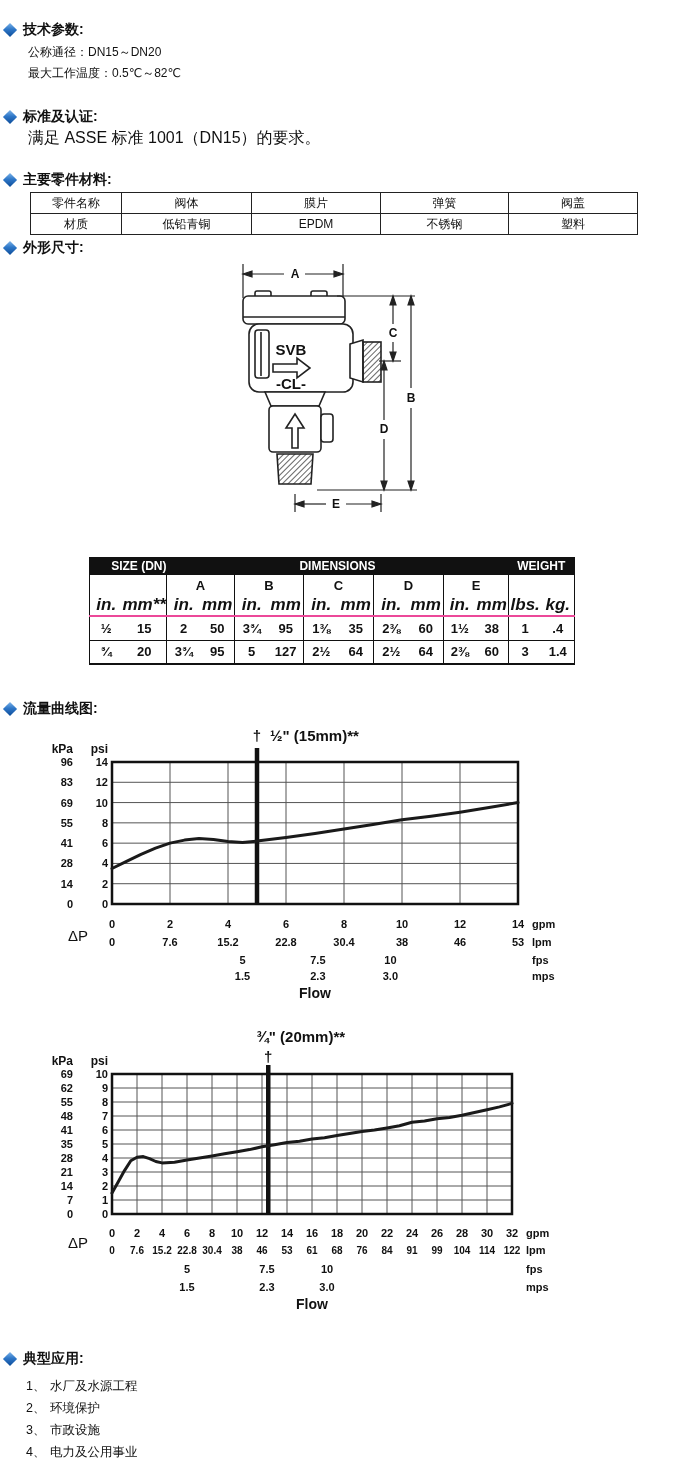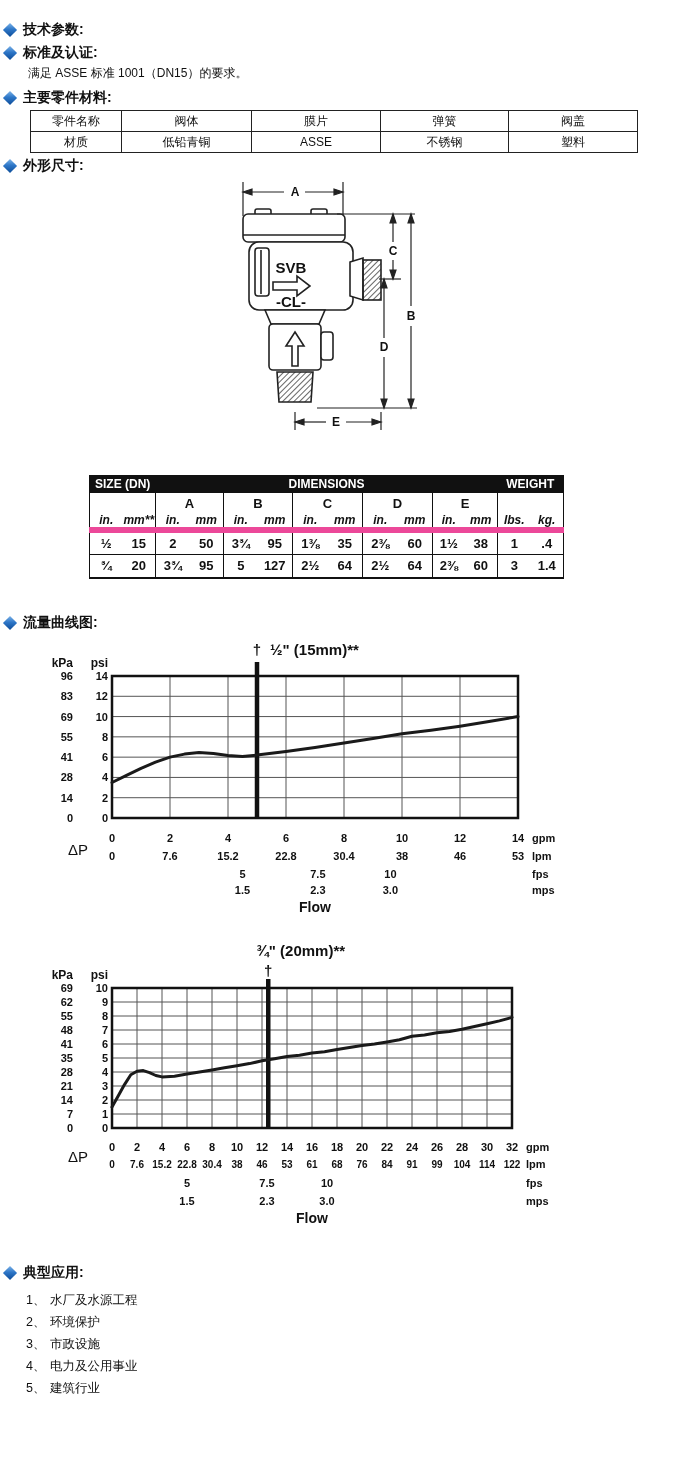--- a/index.html
+++ b/index.html
@@ -7,71 +7,73 @@
   body {
     width: 694px; height: 1459px; overflow: hidden;
     background: #fff; color: #111;
     font-family: "Liberation Sans", "DejaVu Sans", sans-serif;
   }
   .sec-h { display:flex; align-items:center; gap:8px; padding-left:5px;
            font-weight:bold; font-size:14px; height:16px; }
   .diamond { width:10px; height:10px; flex:0 0 10px; transform:rotate(45deg);
              background:linear-gradient(135deg,#7cb3e8 0%,#2e77c8 45%,#0d4c98 100%); }
   .p-line { padding-left:28px; font-size:12px; height:21px; line-height:21px; }
-  .std-line { padding-left:28px; font-size:12px; height:19px; line-height:19px; margin-top:3px; }
+  .std-line { padding-left:28px; font-size:16px; height:19px; line-height:19px; margin-top:3px; }
 
   
   table.mat { border-collapse:collapse; margin:4px 12px 0 30px; table-layout:fixed; }
   table.mat td { border:1px solid #222; height:21px; text-align:center;
                  font-size:12px; padding:0 2px; }
 
   
   .draw-wrap { margin:2px 0 0 185px; height:266px; }
 
   
   table.dim { border-collapse:collapse; margin:33px 0 0 89px; table-layout:fixed;
               border-left:1.5px solid #111; border-right:1.5px solid #111;
               border-bottom:2px solid #111; }
   table.dim th { background:#111; color:#fff; font-size:12px; font-weight:bold;
                  height:18px; padding:0; }
-  table.dim th.lft { text-align:left; padding-left:5px; }
+  table.dim th.lft { text-align:right; padding-left:5px; }
   table.dim td { text-align:center; padding:0; }
   table.dim td.gs { border-left:1.5px solid #111; }
   tr.letters td { font-weight:bold; font-size:13px; height:20px; }
-  tr.units td { font-weight:bold; font-style:italic; font-size:12px; height:17px;
-                border-bottom:6px solid #ec4899; }
+  tr.units td { font-weight:bold; font-style:italic; font-size:17px; height:17px;
+                border-bottom:2px solid #ec4899; }
   tr.dvals td { font-weight:bold; font-size:13px; height:24px; }
   tr.dvals.r1 td { border-bottom:1.5px solid #111; }
 
   
   .chart { margin-left:40px; display:block; }
   .ch1 { margin-top:2px; } .ch2 { margin-top:7px; }
   text.ax-t { font:bold 11px "Liberation Sans",sans-serif; fill:#111; }
   text.ax-s { font:bold 10px "Liberation Sans",sans-serif; fill:#111; }
   text.ax-h { font:bold 12px "Liberation Sans",sans-serif; fill:#111; }
   text.ct-title { font:bold 15px "Liberation Sans",sans-serif; fill:#111; }
   text.ct-dagger { font:bold 15px "Liberation Sans",sans-serif; fill:#111; }
   text.dp { font:15px "Liberation Sans",sans-serif; fill:#111; }
   text.flow { font:bold 14px "Liberation Sans",sans-serif; fill:#111; }
   text.dw { font:bold 12px "Liberation Sans",sans-serif; fill:#111; }
   text.dw-big { font:bold 15px "Liberation Sans",sans-serif; fill:#111; }
 
   .apps { margin-top:8px; }
   .app-item { padding-left:26px; font-size:12.5px; height:22px; line-height:22px; display:flex; }
   .app-num { width:24px; flex:0 0 24px; }
-  .mt6{margin-top:22px}.mt7{margin-top:7px}.mt27{margin-top:27px}.mt36{margin-top:36px}.mt5{margin-top:5px}.mt4{margin-top:4px}
+  .mt6{margin-top:22px}.mt7{margin-top:25px}.mt27{margin-top:27px}.mt36{margin-top:36px}.mt5{margin-top:5px}.mt4{margin-top:4px}
 </style>
 </head>
 <body>
 
 <div class="sec-h mt6">
   <span class="diamond"></span>
   <span>技术参数:</span>
 </div>
 <div class="mt4">
+  <div class="p-line">公称通径：DN15～DN20</div>
+  <div class="p-line">最大工作温度：0.5℃～82℃</div>
 </div>
 
 <div class="sec-h mt7">
   <span class="diamond"></span>
   <span>标准及认证:</span>
 </div>
 <div class="std-line">满足 ASSE 标准 1001（DN15）的要求。</div>
 
 <div class="sec-h mt7">
   <span class="diamond"></span>
@@ -89,21 +91,21 @@
       <tr>
     <td>零件名称</td>
     <td>阀体</td>
     <td>膜片</td>
     <td>弹簧</td>
     <td>阀盖</td>
   </tr>
   <tr>
     <td>材质</td>
     <td>低铅青铜</td>
-    <td>ASSE</td>
+    <td>EPDM</td>
     <td>不锈钢</td>
     <td>塑料</td>
   </tr>
 </tbody>
   </table>
 
 <div class="sec-h mt5">
   <span class="diamond"></span>
   <span>外形尺寸:</span>
 </div>

